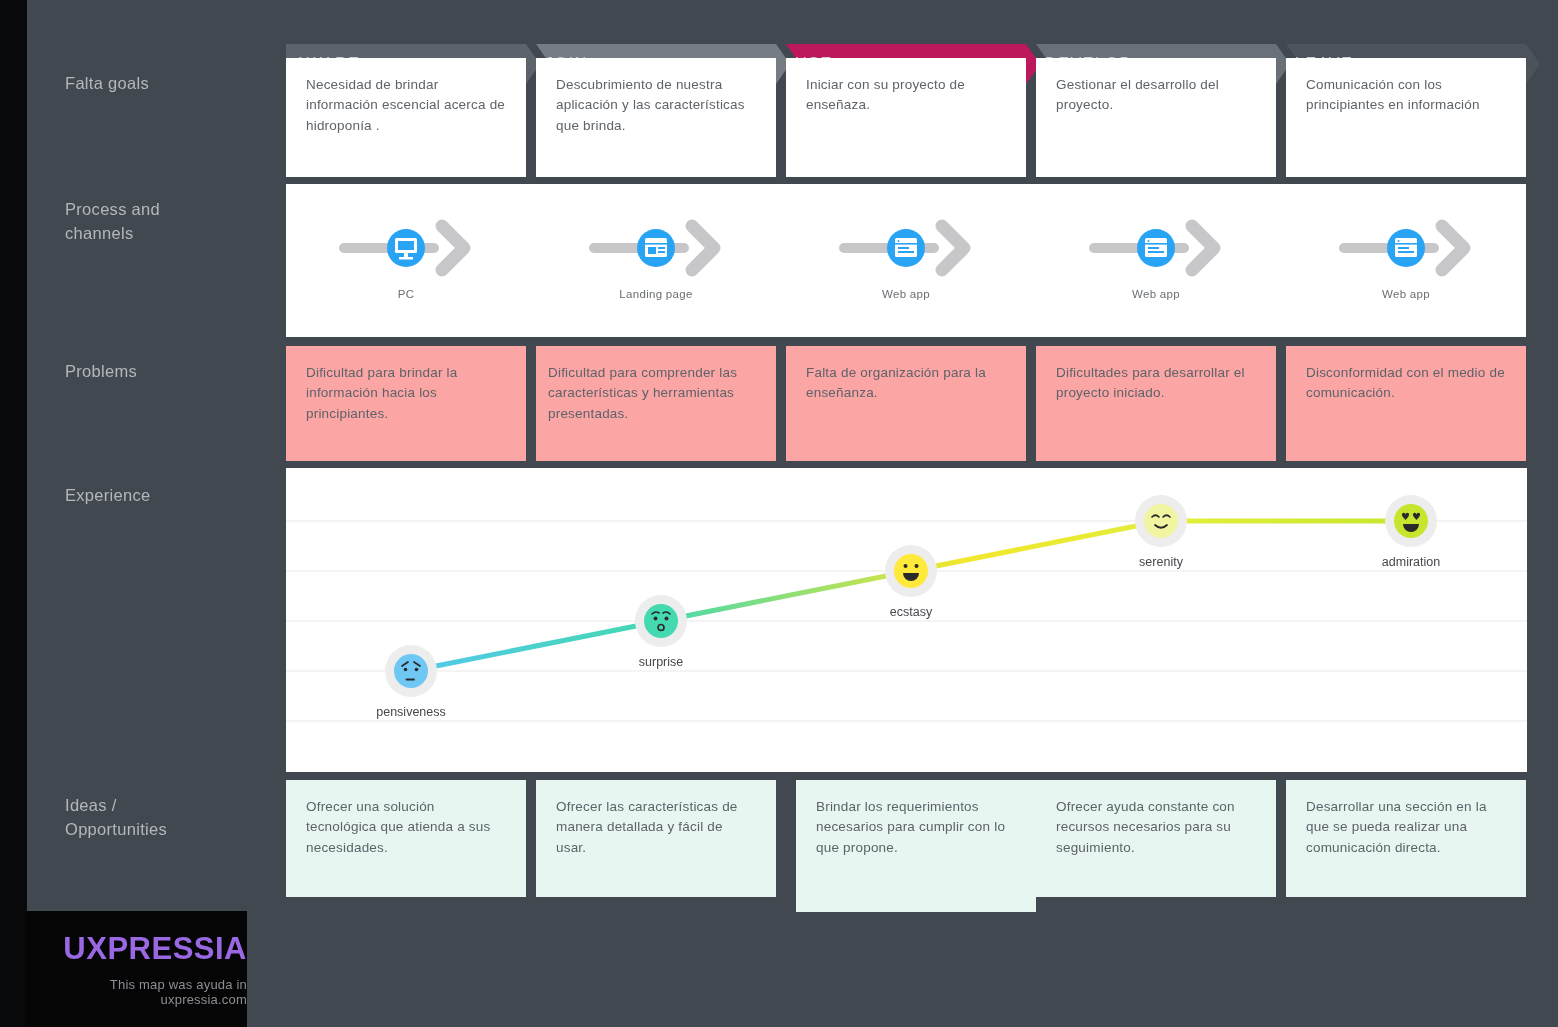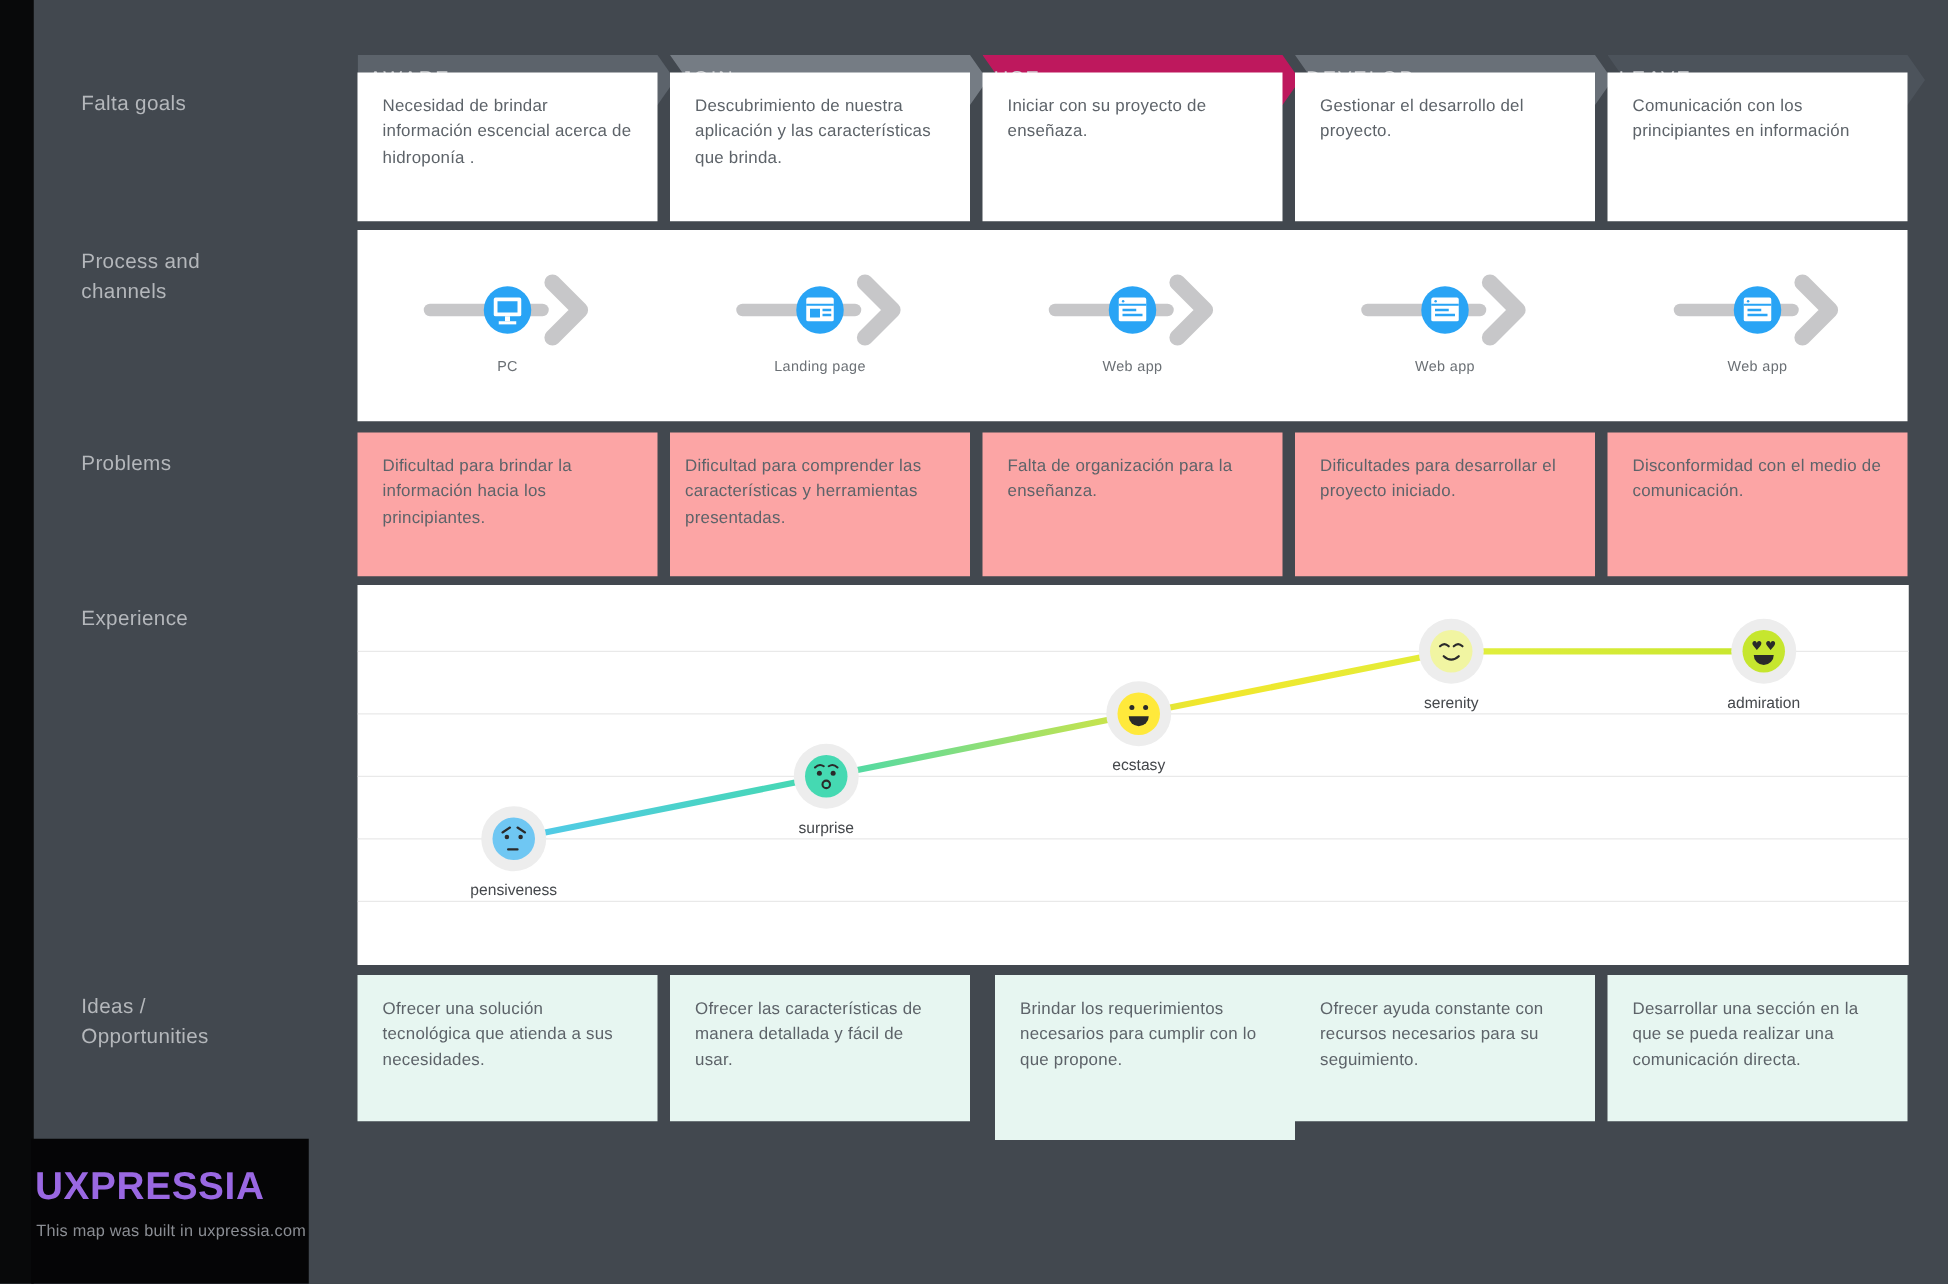--- a/index.html
+++ b/index.html
@@ -52,21 +52,21 @@
   .chan-label{
     width:90px;text-align:center;font-size:11.5px;line-height:1.3;
     color:#6b7075;margin-top:3px;letter-spacing:.3px;
   }
   
   .exp-panel{
     position:absolute;left:286px;top:468px;width:1241px;height:304px;background:#ffffff;
   }
   
   .logo-box{
-    position:absolute;left:25px;top:911px;width:222px;height:116px;background:#050506;
+    position:absolute;left:25px;top:911px;width:222px;height:116px;background:#050506;text-align:right;
   }
   .logo-text{
     margin:20px 0 0 3px;color:#9a68e2;font-size:31px;font-weight:bold;
     letter-spacing:.5px;
   }
   .logo-tagline{margin:10px 0 0 4px;color:#8b8e94;font-size:13px;letter-spacing:.2px;}
 </style>
 </head>
 <body>
 
@@ -249,14 +249,14 @@
 </div>
 
 <div class="card mint" style="left:286px;top:780px;height:117px;">Ofrecer una solución tecnológica que atienda a sus necesidades.</div>
 <div class="card mint" style="left:536px;top:780px;height:117px;">Ofrecer las características de manera detallada y fácil de usar.</div>
 <div class="card mint" style="left:786px;top:780px;height:132px;margin-left:10px;">Brindar los requerimientos necesarios para cumplir con lo que propone.</div>
 <div class="card mint" style="left:1036px;top:780px;height:117px;">Ofrecer ayuda constante con recursos necesarios para su seguimiento.</div>
 <div class="card mint" style="left:1286px;top:780px;height:117px;">Desarrollar una sección en la que se pueda realizar una comunicación directa.</div>
 
 <div class="logo-box">
   <div class="logo-text">UXPRESSIA</div>
-  <div class="logo-tagline">This map was built in uxpressia.com</div>
+  <div class="logo-tagline">This map was ayuda in uxpressia.com</div>
 </div>
 
 </body></html>

